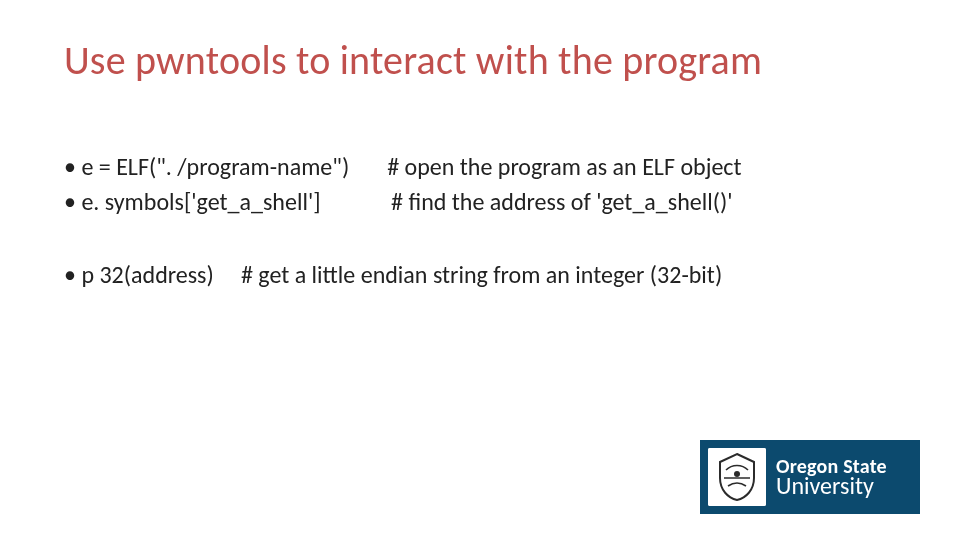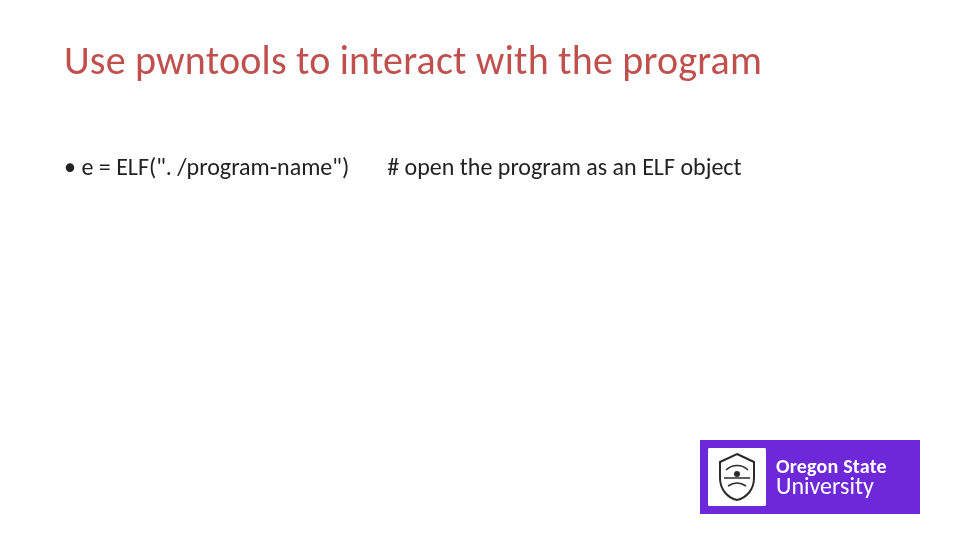--- a/index.html
+++ b/index.html
@@ -1,36 +1,38 @@
 <!DOCTYPE html>
 <html><head>
 <meta charset="utf-8">
 <style>
   html,body{margin:0;padding:0;width:960px;height:540px;background:#fff;font-family:"Calibri","Segoe UI",Arial,sans-serif;color:#222;overflow:hidden}
   .slide{position:relative;width:960px;height:540px}
   .title{position:absolute;left:64px;top:36px;font-size:40px;font-weight:400;color:#c0504d;letter-spacing:0.2px}
   .body{position:absolute;left:64px;top:150px;font-size:24px;line-height:1.45}
   .row{white-space:pre}
   .gap{height:38px}
-  .logo{position:absolute;right:40px;bottom:26px;width:220px;height:74px;background:#6d28d9;display:flex;align-items:center}
+  .logo{position:absolute;right:40px;bottom:26px;width:220px;height:74px;background:#0c4a6e;display:flex;align-items:center}
   .seal{width:58px;height:58px;margin-left:8px;background:#fff;border-radius:2px;position:relative;overflow:hidden}
   .seal svg{width:58px;height:58px}
   .logotext{color:#fff;margin-left:10px;line-height:1.0}
   .logotext .l1{font-size:20px;font-weight:600;letter-spacing:0.2px}
   .logotext .l2{font-size:24px;font-weight:400;margin-top:-2px}
 </style>
 </head>
 <body>
 
 <div class="slide">
   <div class="title">Use pwntools to interact with the program</div>
 
   <div class="body">
     <div class="row">• e = ELF(". /program-name")       # open the program as an ELF object</div>
+    <div class="row">• e. symbols['get_a_shell']             # find the address of 'get_a_shell()'</div>
     <div class="gap"></div>
+    <div class="row">• p 32(address)     # get a little endian string from an integer (32-bit)</div>
   </div>
 
   <div class="logo">
     <div class="seal">
       <svg viewBox="0 0 58 58">
         <rect x="0" y="0" width="58" height="58" fill="#fff"></rect>
         <path d="M29 6 L46 14 L46 30 C46 42 38 50 29 52 C20 50 12 42 12 30 L12 14 Z" fill="none" stroke="#2b2b2b" stroke-width="2"></path>
         <path d="M18 22 C24 16 34 16 40 22" fill="none" stroke="#2b2b2b" stroke-width="1.6"></path>
         <path d="M16 30 L42 30" stroke="#2b2b2b" stroke-width="1.6"></path>
         <path d="M20 38 C26 34 32 34 38 38" fill="none" stroke="#2b2b2b" stroke-width="1.6"></path>

